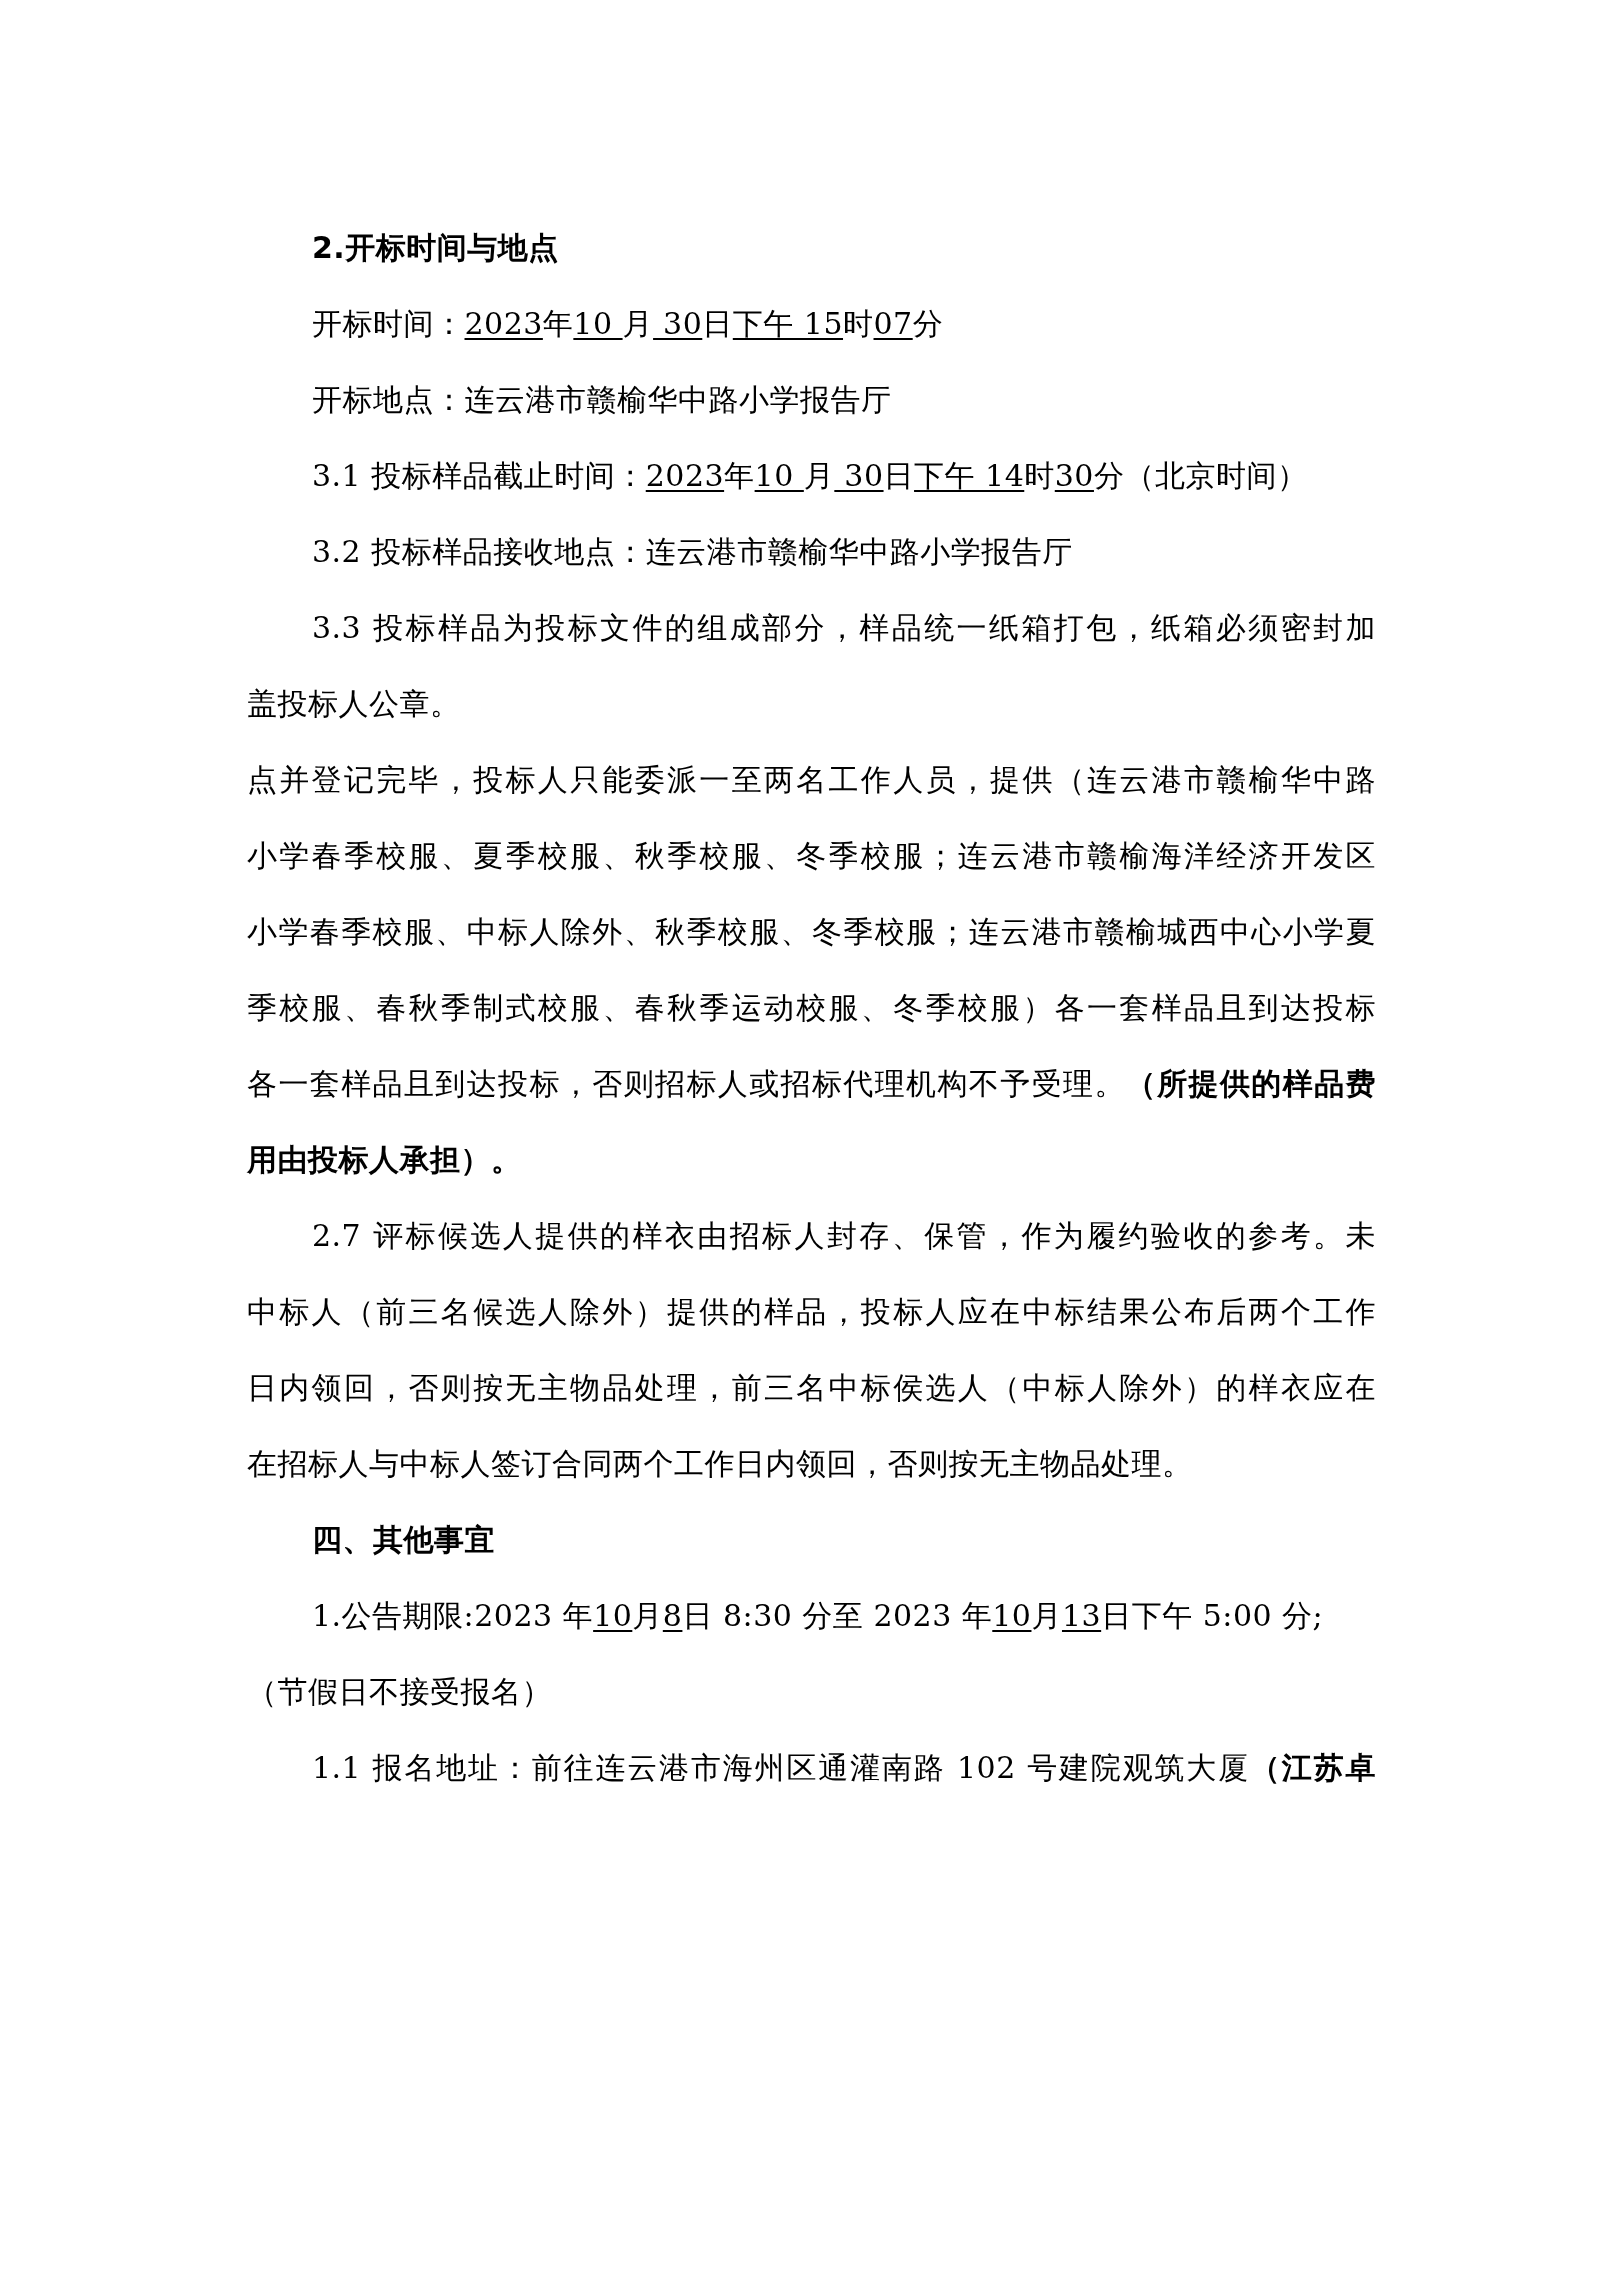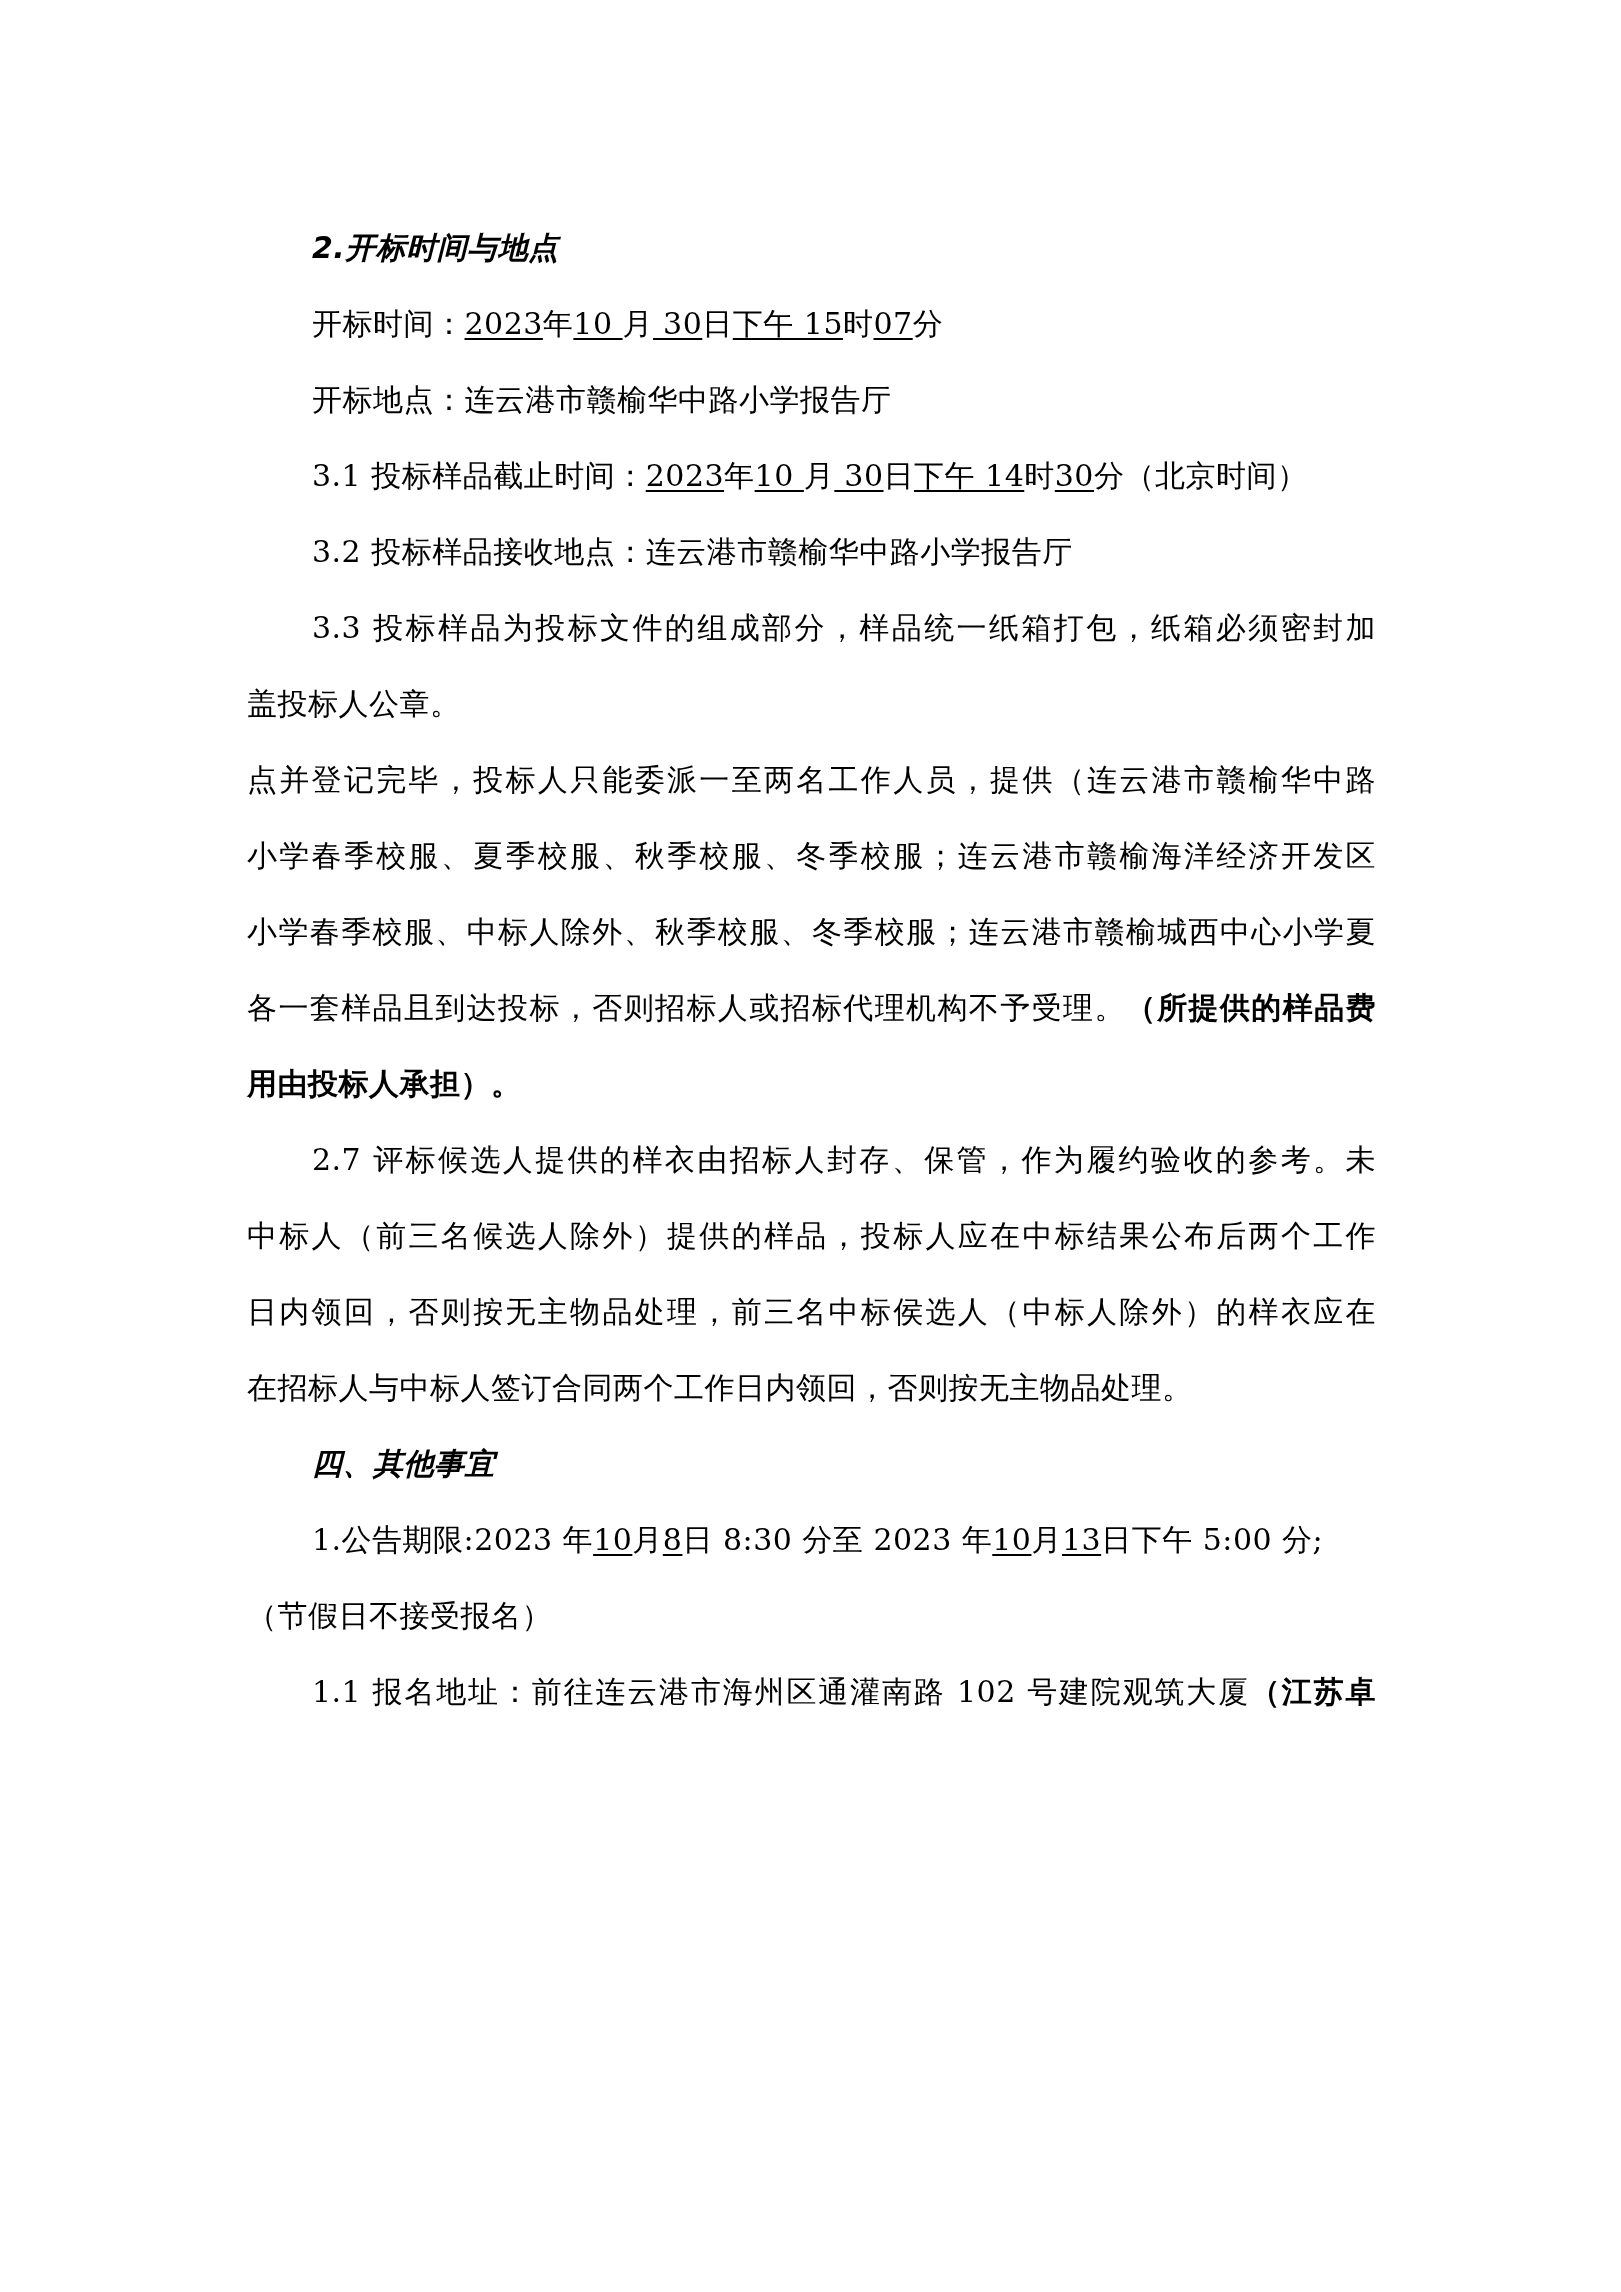--- a/index.html
+++ b/index.html
@@ -46,21 +46,20 @@
       text-align-last: justify;
       white-space: normal;
       overflow: hidden;
     }
     .line.indent.justify {
       width: 1064px;
     }
     .line.heading {
       font-weight: bold;
       font-family: "DejaVu Sans", "Liberation Sans", sans-serif;
-      font-style: italic;
     }
     .seg.b {
       font-weight: bold;
       font-family: "DejaVu Sans", "Liberation Sans", sans-serif;
     }
     .seg.u {
       text-decoration: underline;
       text-decoration-thickness: 2px;
       text-underline-offset: 3.9px;
     }
@@ -73,20 +72,21 @@
       <div class="line heading indent"><span class="seg">2.开标时间与地点</span></div>
       <div class="line indent"><span class="seg">开标时间：</span><span class="seg u">2023</span><span class="seg">年</span><span class="seg u">10 </span><span class="seg">月</span><span class="seg u"> 30</span><span class="seg">日</span><span class="seg u">下午 15</span><span class="seg">时</span><span class="seg u">07</span><span class="seg">分</span></div>
       <div class="line indent"><span class="seg">开标地点：连云港市赣榆华中路小学报告厅</span></div>
       <div class="line indent"><span class="seg">3.1 投标样品截止时间：</span><span class="seg u">2023</span><span class="seg">年</span><span class="seg u">10 </span><span class="seg">月</span><span class="seg u"> 30</span><span class="seg">日</span><span class="seg u">下午 14</span><span class="seg">时</span><span class="seg u">30</span><span class="seg">分（北京时间）</span></div>
       <div class="line indent"><span class="seg">3.2 投标样品接收地点：连云港市赣榆华中路小学报告厅</span></div>
       <div class="line indent justify"><span class="seg">3.3 投标样品为投标文件的组成部分，样品统一纸箱打包，纸箱必须密封加</span></div>
       <div class="line "><span class="seg">盖投标人公章。</span></div>
       <div class="line justify"><span class="seg">点并登记完毕，投标人只能委派一至两名工作人员，提供（连云港市赣榆华中路</span></div>
       <div class="line justify"><span class="seg">小学春季校服、夏季校服、秋季校服、冬季校服；连云港市赣榆海洋经济开发区</span></div>
       <div class="line justify"><span class="seg">小学春季校服、中标人除外、秋季校服、冬季校服；连云港市赣榆城西中心小学夏</span></div>
+      <div class="line justify"><span class="seg">季校服、春秋季制式校服、春秋季运动校服、冬季校服）各一套样品且到达投标</span></div>
       <div class="line justify"><span class="seg">各一套样品且到达投标，否则招标人或招标代理机构不予受理。</span><span class="seg b">（所提供的样品费</span></div>
       <div class="line "><span class="seg b">用由投标人承担）。</span></div>
       <div class="line indent justify"><span class="seg">2.7 评标候选人提供的样衣由招标人封存、保管，作为履约验收的参考。未</span></div>
       <div class="line justify"><span class="seg">中标人（前三名候选人除外）提供的样品，投标人应在中标结果公布后两个工作</span></div>
       <div class="line justify"><span class="seg">日内领回，否则按无主物品处理，前三名中标侯选人（中标人除外）的样衣应在</span></div>
       <div class="line "><span class="seg">在招标人与中标人签订合同两个工作日内领回，否则按无主物品处理。</span></div>
       <div class="line heading indent"><span class="seg">四、其他事宜</span></div>
       <div class="line indent"><span class="seg">1.公告期限:2023 年</span><span class="seg u">10</span><span class="seg">月</span><span class="seg u">8</span><span class="seg">日 8:30 分至 2023 年</span><span class="seg u">10</span><span class="seg">月</span><span class="seg u">13</span><span class="seg">日下午 5:00 分;</span></div>
       <div class="line "><span class="seg">（节假日不接受报名）</span></div>
       <div class="line indent justify"><span class="seg">1.1 报名地址：前往连云港市海州区通灌南路 102 号建院观筑大厦</span><span class="seg b">（江苏卓</span></div>

